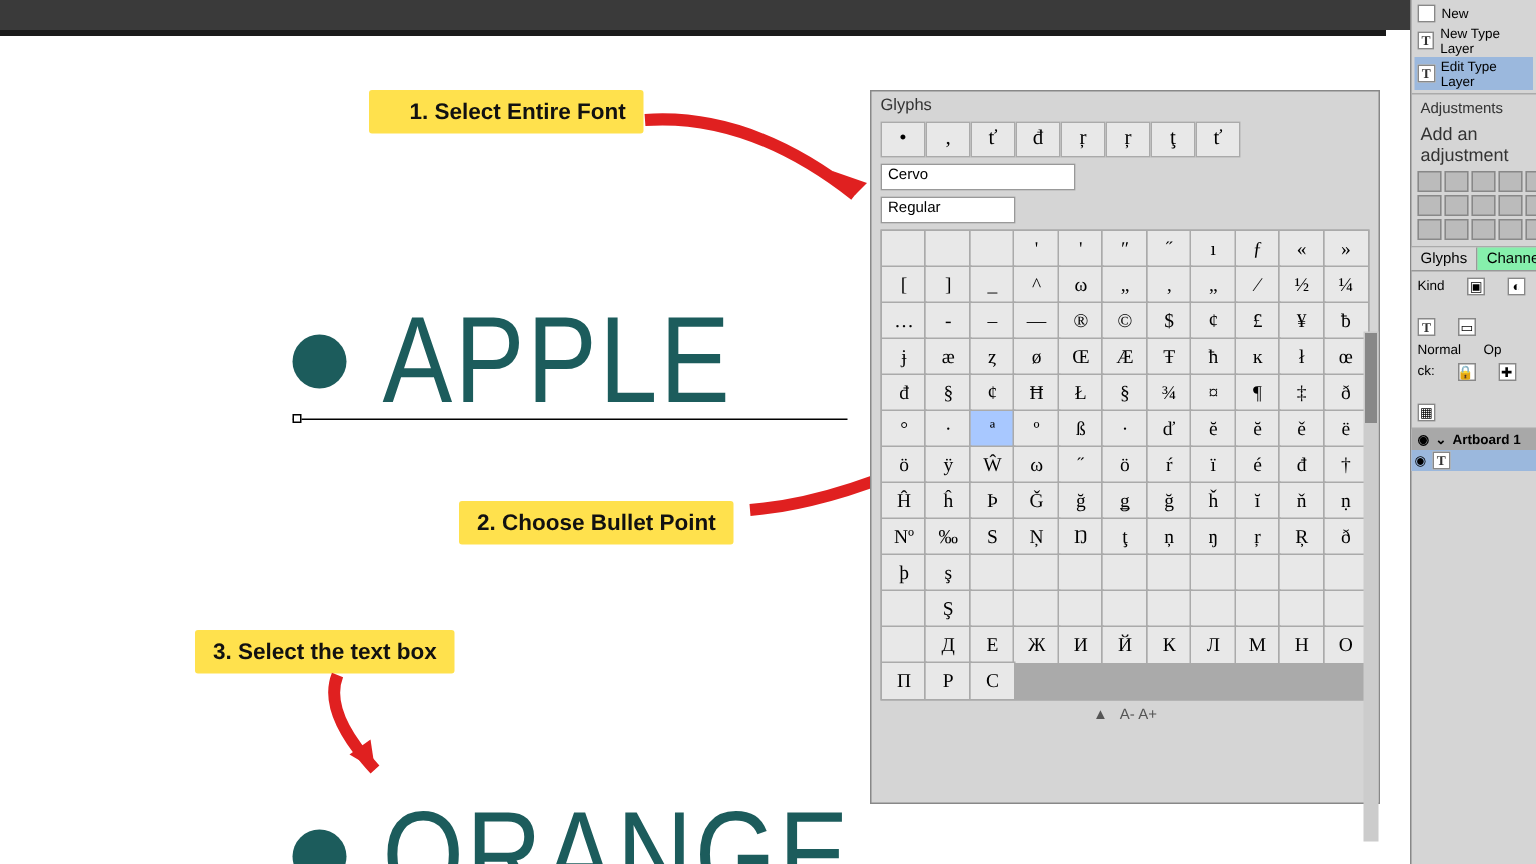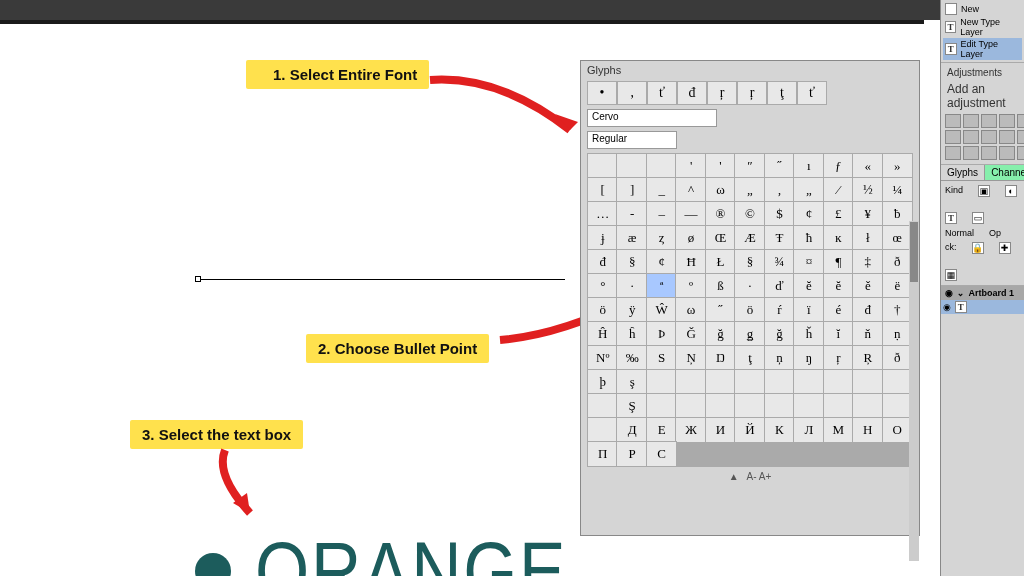--- a/index.html
+++ b/index.html
@@ -73,20 +73,24 @@
   .scrollbar-v { position: absolute; right: 0; top: 160px; width: 10px; height: 340px; background: #ccc; }
   .scrollbar-thumb { background: #888; width: 8px; height: 60px; margin: 1px; }
 </style>
 </head>
 <body>
 
 <div class="topbar"></div>
 <div class="rulerbar"></div>
 
 <div class="canvas-area">
+  <div class="bullet-text apple-row">
+    <div class="bullet-dot"></div>
+    <div class="bullet-word">APPLE</div>
+  </div>
   <div class="apple-underline"></div>
   <div class="apple-handle"></div>
 
   <div class="bullet-text orange-row">
     <div class="bullet-dot"></div>
     <div class="bullet-word">ORANGE</div>
   </div>
 </div>
 
 <div class="callout c1">1. Select Entire Font</div>

